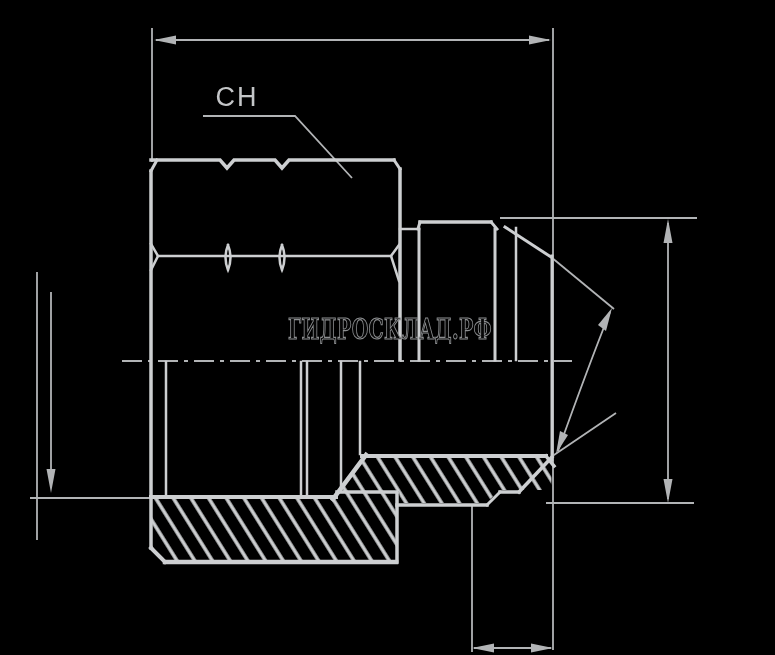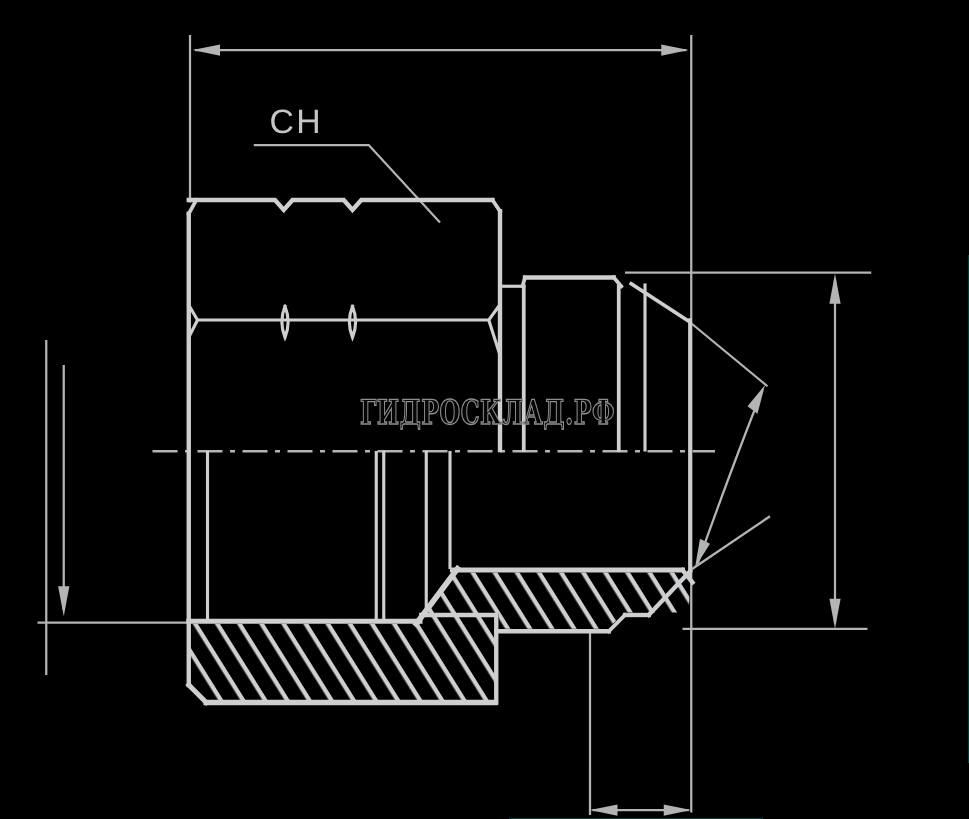--- a/index.html
+++ b/index.html
@@ -1,16 +1,16 @@
 <!DOCTYPE html>
 <html><head>
 <meta charset="utf-8">
 <style>
   html,body{margin:0;padding:0;background:#000;}
-  .canvas{position:relative;width:775px;height:655px;background:#14b8a6;overflow:hidden;}
+  .canvas{position:relative;width:775px;height:655px;background:#4d7c0f;overflow:hidden;}
   svg{display:block;}
   text{user-select:none;}
   .wm{font-family:"DejaVu Serif","Liberation Serif",serif;font-weight:bold;font-size:27px;letter-spacing:.5px;}
   .ch{font-family:"Liberation Sans","DejaVu Sans",sans-serif;font-size:27px;letter-spacing:2px;}
 </style>
 </head>
 <body>
 
 <div class="canvas">
 <svg width="775" height="655" viewBox="0 0 775 655">

